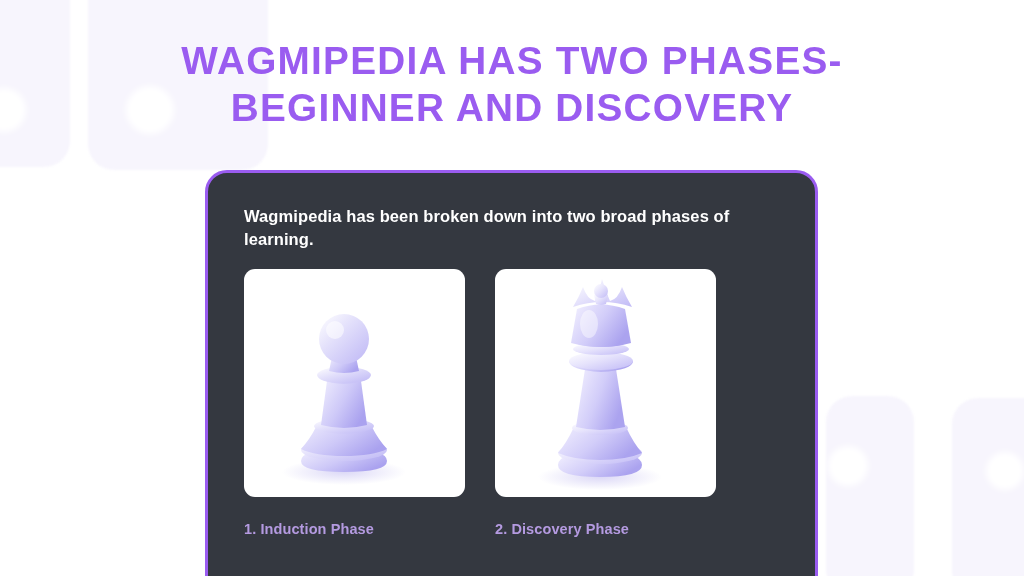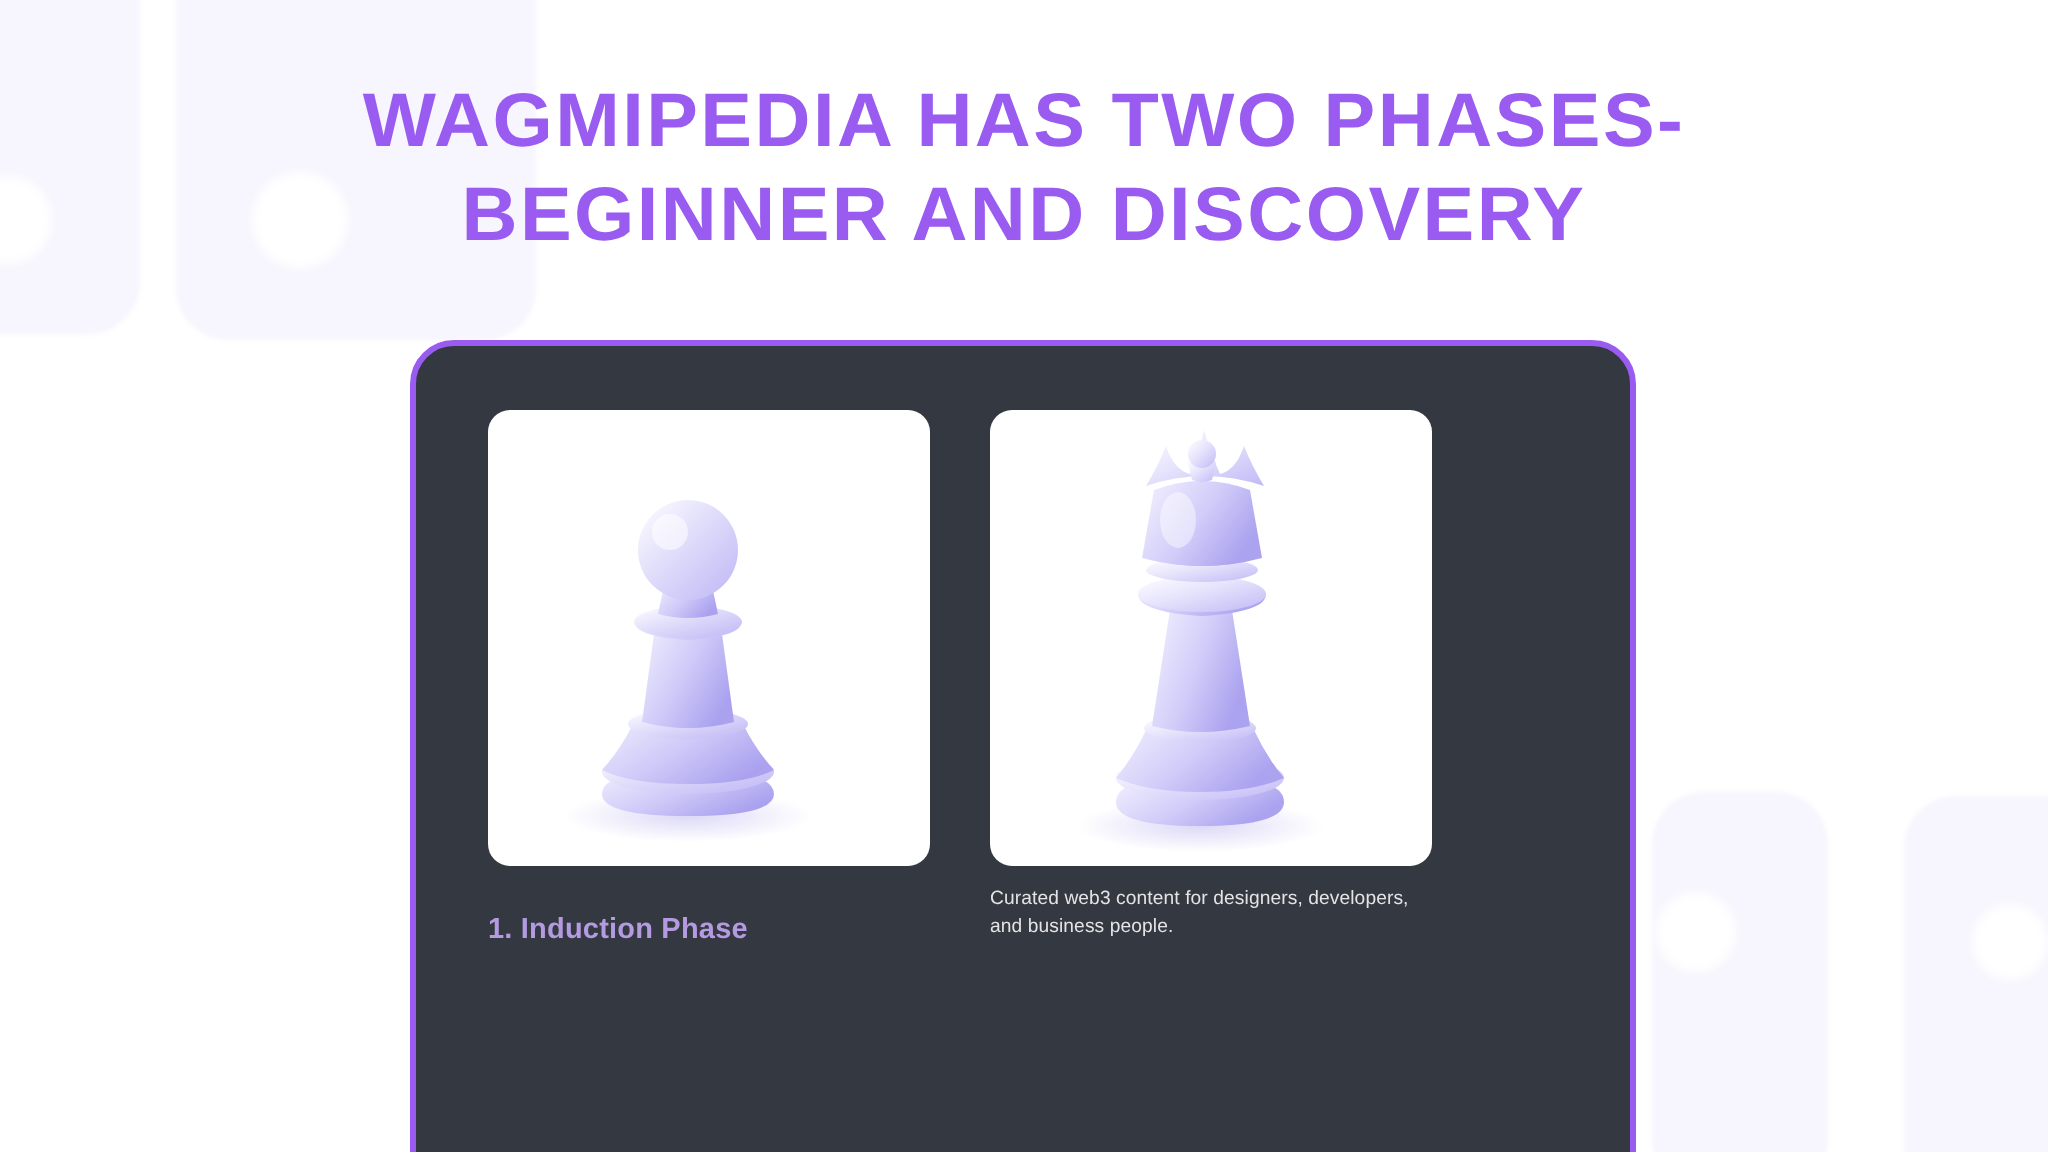--- a/index.html
+++ b/index.html
@@ -106,20 +106,21 @@
   <div class="bg-dot" style="left:986px;  top:452px;  width:38px;  height:38px;"></div>
 </div>
 
 <h1 class="heading">
   <span class="ln">Wagmipedia has two phases-</span>
   <span class="ln">Beginner and Discovery</span>
 </h1>
 
 <section class="panel">
 
+  <p class="panel-lead">Wagmipedia has been broken down into two broad phases of learning.</p>
 
   <div class="cols">
 
     <div class="col">
       <div class="thumb">
         <svg viewBox="0 0 221 228" preserveAspectRatio="xMidYMid meet">
           <defs>
             <linearGradient id="pwA" x1="0" y1="0" x2="1" y2="1">
               <stop offset="0" stop-color="#ffffff"></stop>
                 <stop offset=".4" stop-color="#e3e0fb"></stop>
@@ -195,17 +196,17 @@
 
           <path d="M82 40 q24 -9 48 0 l6 34 q-30 8 -60 0 z" fill="url(#qnB)"></path>
 
           <path d="M78 38 q6 -10 10 -20 q4 12 12 14 q5 -12 7 -22 q3 11 8 22 q8 -2 12 -14 q4 10 10 20 q-30 -10 -59 0 z" fill="url(#qnA)"></path>
 
           <path d="M99 26 q7 -3 14 0 l-2 9 q-5 2 -10 0 z" fill="url(#qnA)"></path>
           <circle cx="106" cy="22" r="7" fill="url(#qnA)"></circle>
           <ellipse cx="94" cy="55" rx="9" ry="14" fill="#ffffff" opacity=".45"></ellipse>
         </svg>
       </div>
-      <div class="phase-desc">Curated web3 content for designers, developers, and business people.</div>
+      <div class="phase-title">2. Discovery Phase</div>
     </div>
 
   </div>
 </section>
 
 </body></html>

